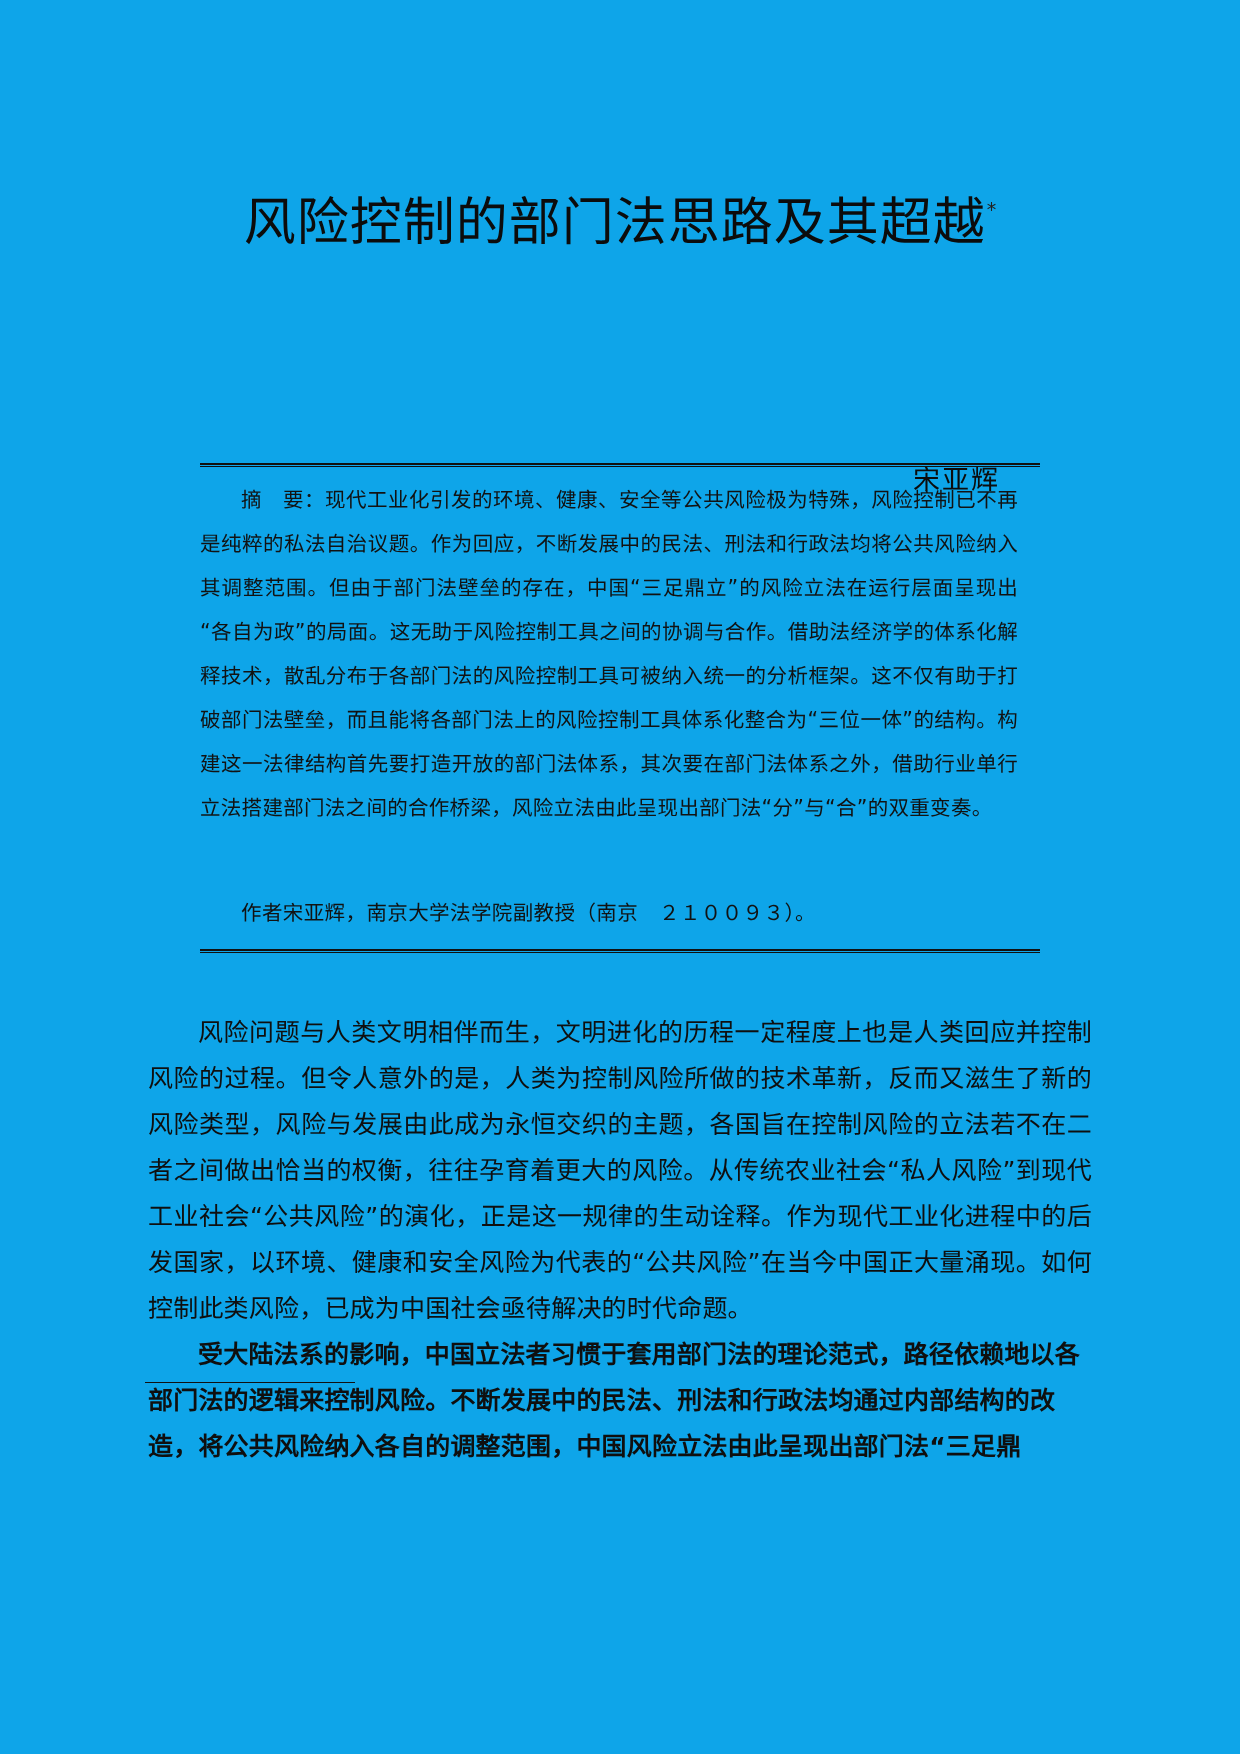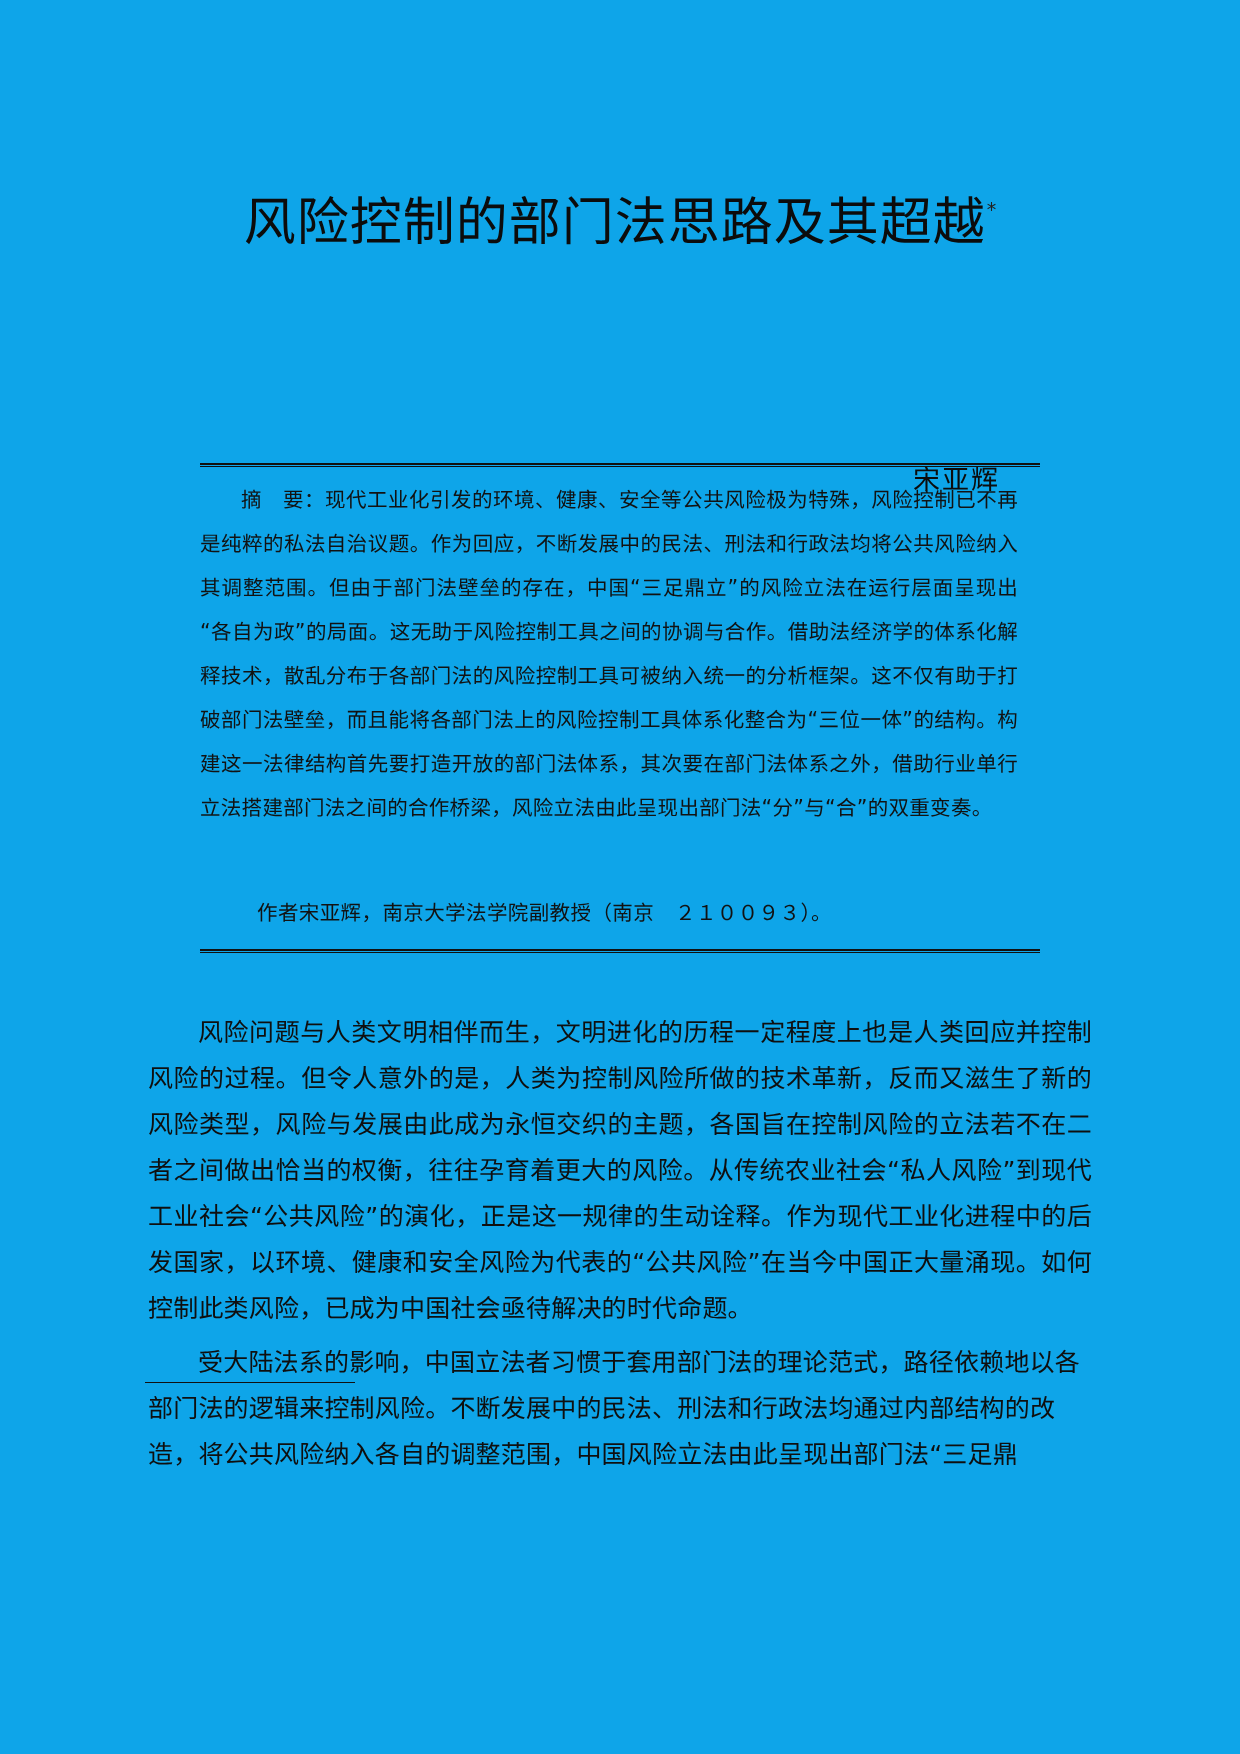--- a/index.html
+++ b/index.html
@@ -125,21 +125,21 @@
     line-height: 44px;
     letter-spacing: 0.3px;
     color: #121212;
     margin: 0;
     text-indent: 41px;
     white-space: pre;
   }
 
   .affiliation-line {
     position: absolute;
-    left: 216px;
+    left: 200px;
     top: 892px;
     width: 818px;
     font-size: 20.5px;
     line-height: 42px;
     letter-spacing: 0.4px;
     color: #121212;
     text-indent: 41px;
     white-space: pre;
   }
 
@@ -156,21 +156,22 @@
     line-height: 46px;
     text-align: justify;
     text-justify: inter-ideograph;
     letter-spacing: 0.2px;
     color: #0f0f0f;
     margin: 0;
     text-indent: 50px;
   }
 
   .body-para + .body-para {
-    margin-top: 8px;
+    margin-top: 0;
+    font-weight: bold;
   }
 
   .last-para {
     text-align: left;
   }
 </style>
 </head>
 <body>
 
 <div id="page">

